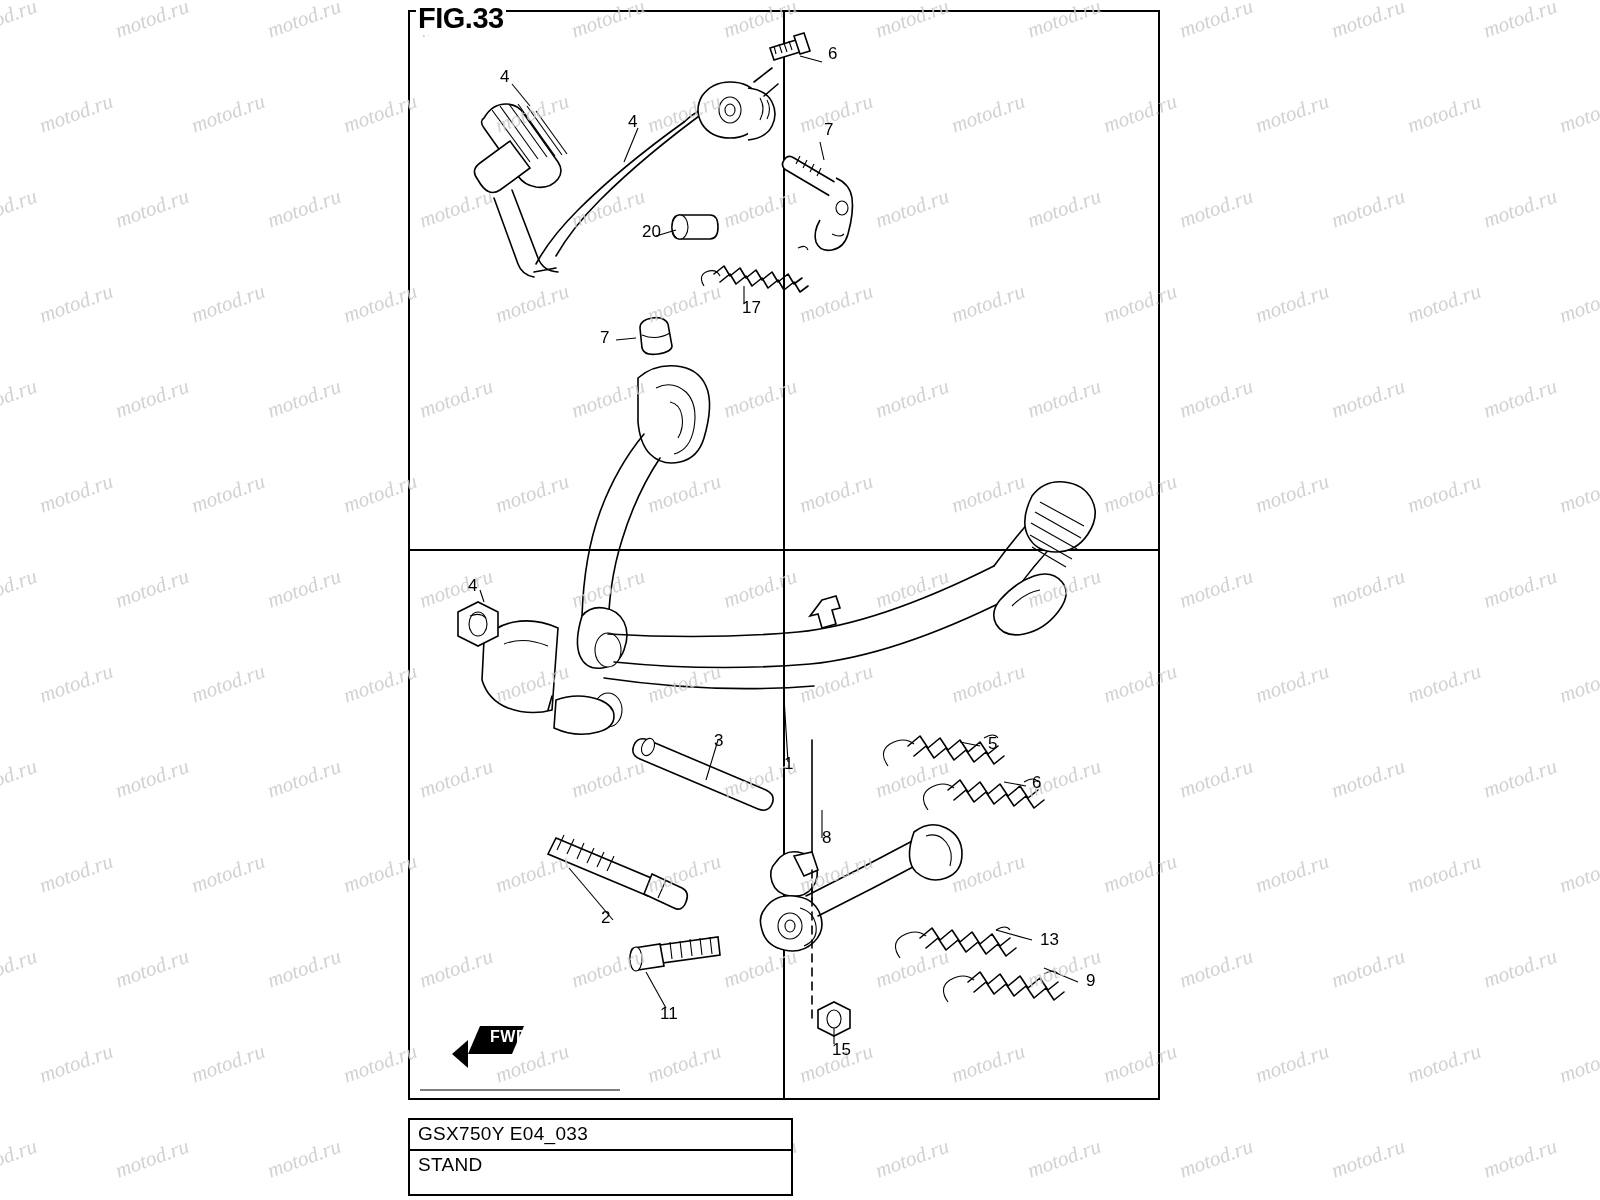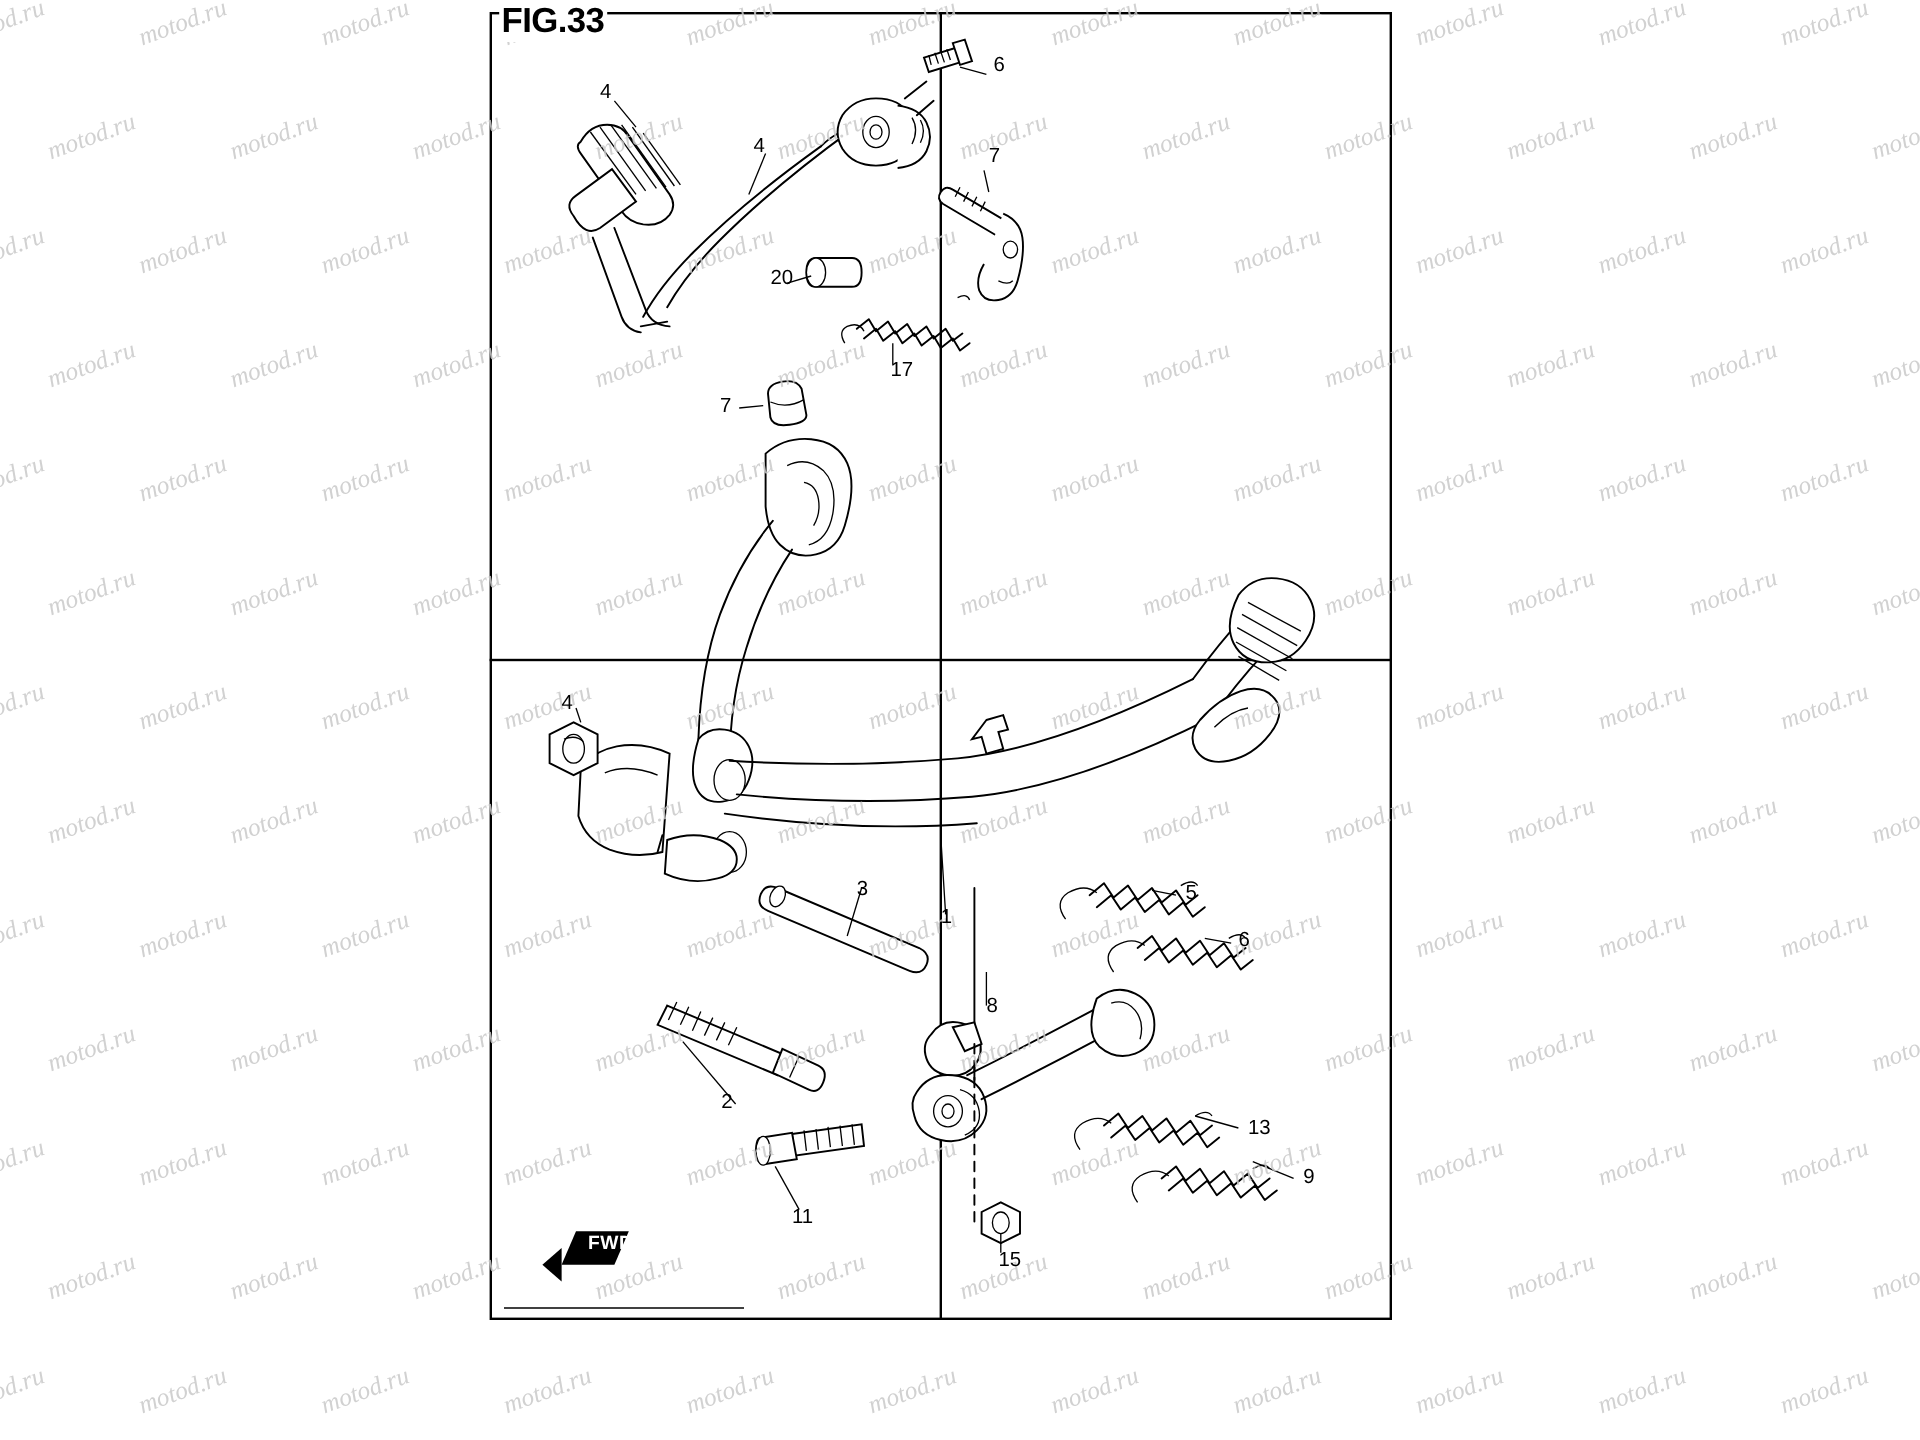--- a/index.html
+++ b/index.html
@@ -534,14 +534,19 @@
       <div class="callout" style="left:824px;top:120px;">7</div>
       <div class="callout" style="left:828px;top:44px;">6</div>
       <div class="callout" style="left:742px;top:298px;">17</div>
       <div class="callout" style="left:642px;top:222px;">20</div>
     </div>
 
   <div id="fwd-badge">
     <div class="fwd-text">FWD</div>
   </div>
 
+  <div id="caption-box">
+    <div id="caption-code">GSX750Y E04_033</div>
+    <div id="caption-sep"></div>
+    <div id="caption-name">STAND</div>
+  </div>
 
 </div>
 
 </body></html>

